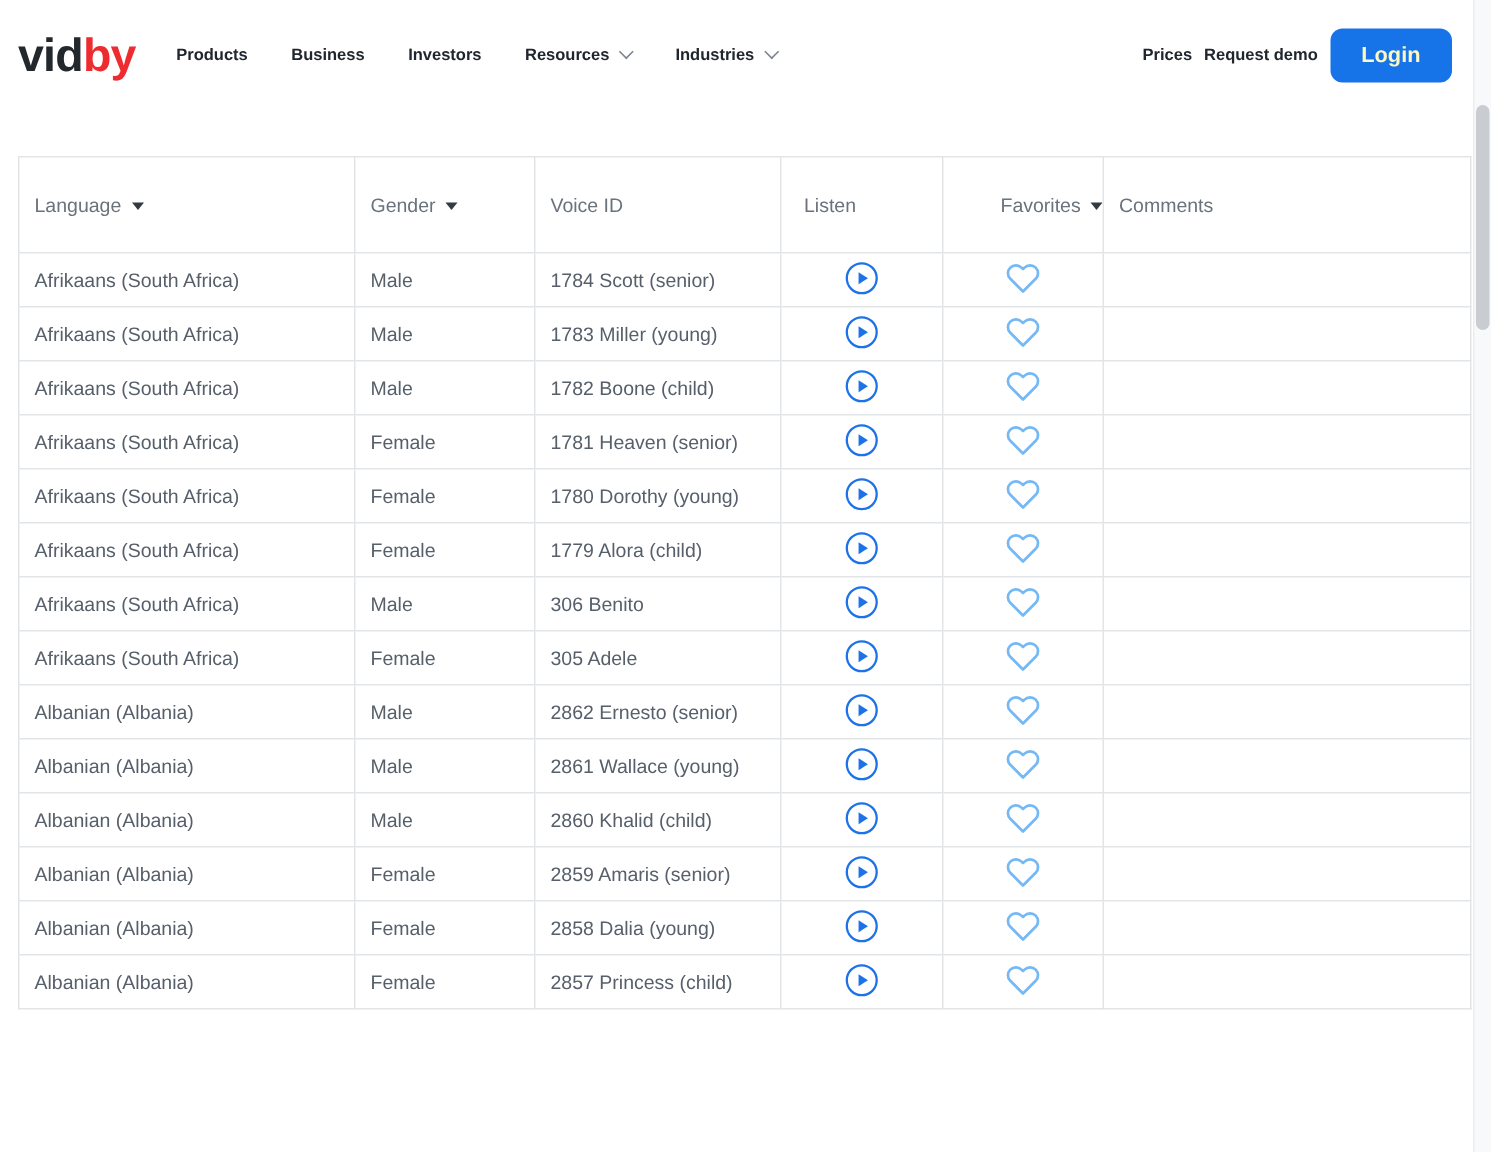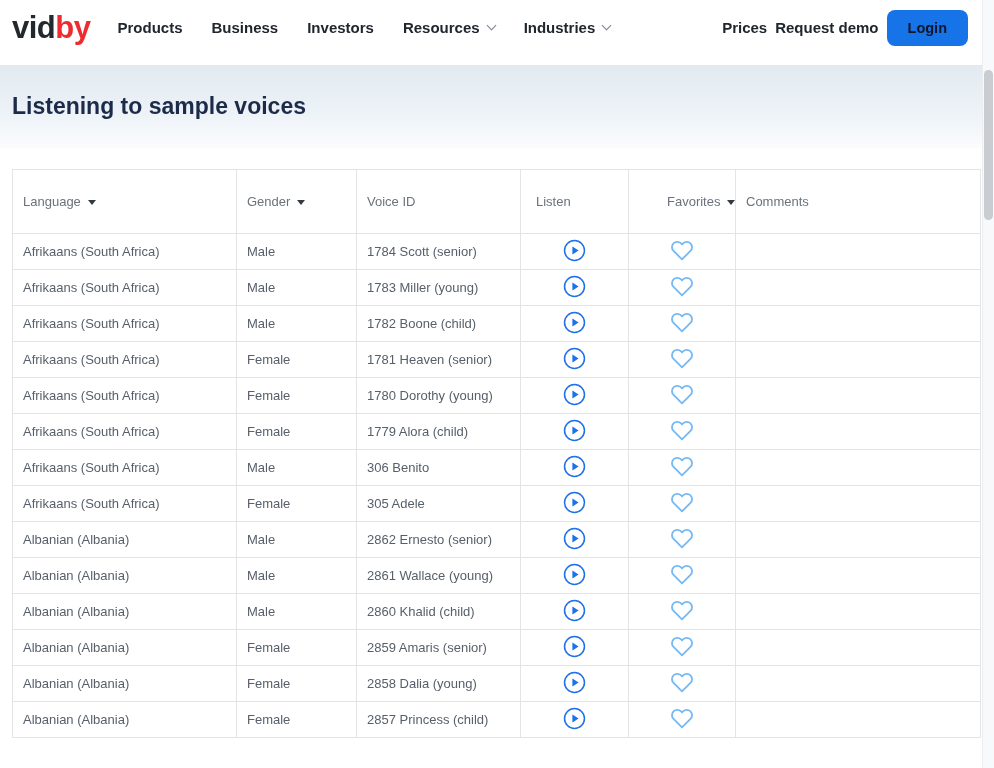--- a/index.html
+++ b/index.html
@@ -1,29 +1,29 @@
 <!DOCTYPE html>
 <html><head>
 <meta charset="utf-8">
 <style>
   * { margin:0; padding:0; box-sizing:border-box; }
   html,body { width:994px; height:768px; overflow:hidden; }
   body { font-family:"Liberation Sans", sans-serif; background:#ffffff; color:#20262e; }
 
   
-  .topbar { height:65px; display:flex; align-items:center; padding:0 26px 10px 12px; background:#fff; }
+  .topbar { height:83px; display:flex; align-items:center; padding:0 26px 10px 12px; background:#fff; }
   .logo { font-size:31px; font-weight:800; letter-spacing:-0.5px; text-decoration:none; line-height:1; cursor:pointer; }
   .logo-dark { color:#23282d; }
   .logo-red  { color:#ee2b2f; }
   .main-nav { display:flex; gap:29px; margin-left:27px; align-items:center; }
-  .nav-link { font-size:15px; font-weight:600; color:#20262e; text-decoration:none; display:flex; align-items:center; cursor:pointer; }
+  .nav-link { font-size:11px; font-weight:600; color:#20262e; text-decoration:none; display:flex; align-items:center; cursor:pointer; }
   .chev { width:7px; height:7px; border-right:1.7px solid #7a828c; border-bottom:1.7px solid #7a828c;
           transform:rotate(45deg); display:inline-block; margin-left:8px; margin-top:-4px; }
   .nav-right { margin-left:auto; display:flex; align-items:center; gap:8px; }
-  .login-btn { background:#1673e8; color:#0f172a; border:none; border-radius:8px; font-size:14.5px; font-weight:600;
+  .login-btn { background:#1673e8; color:#fef9c3; border:none; border-radius:8px; font-size:14.5px; font-weight:600;
                padding:10px 21px; cursor:pointer; font-family:inherit; }
 
   
   .hero { height:83px; display:flex; align-items:center; padding:0 12px;
           background:linear-gradient(180deg,#e2e9f0 0%, #ecf2f7 55%, #fbfcfe 100%); }
   .hero-title { font-size:23px; font-weight:700; color:#1b2b49; }
 
   
   .content { padding:0 12px; }
   .showing { margin-top:25px; font-size:14px; color:#40474e; }
@@ -71,23 +71,20 @@
         </a>
     </nav>
 
     <div class="nav-right">
       <a class="nav-link">Prices</a>
       <a class="nav-link">Request demo</a>
       <button class="login-btn">Login</button>
     </div>
   </header>
 
-  <section class="hero">
-    <h1 class="hero-title">Listening to sample voices</h1>
-  </section>
 
   <main class="content">
 
     <table class="voices">
       <colgroup>
         <col style="width:224px">
           <col style="width:120px">
           <col style="width:164px">
         <col style="width:108px">
           <col style="width:107px">

